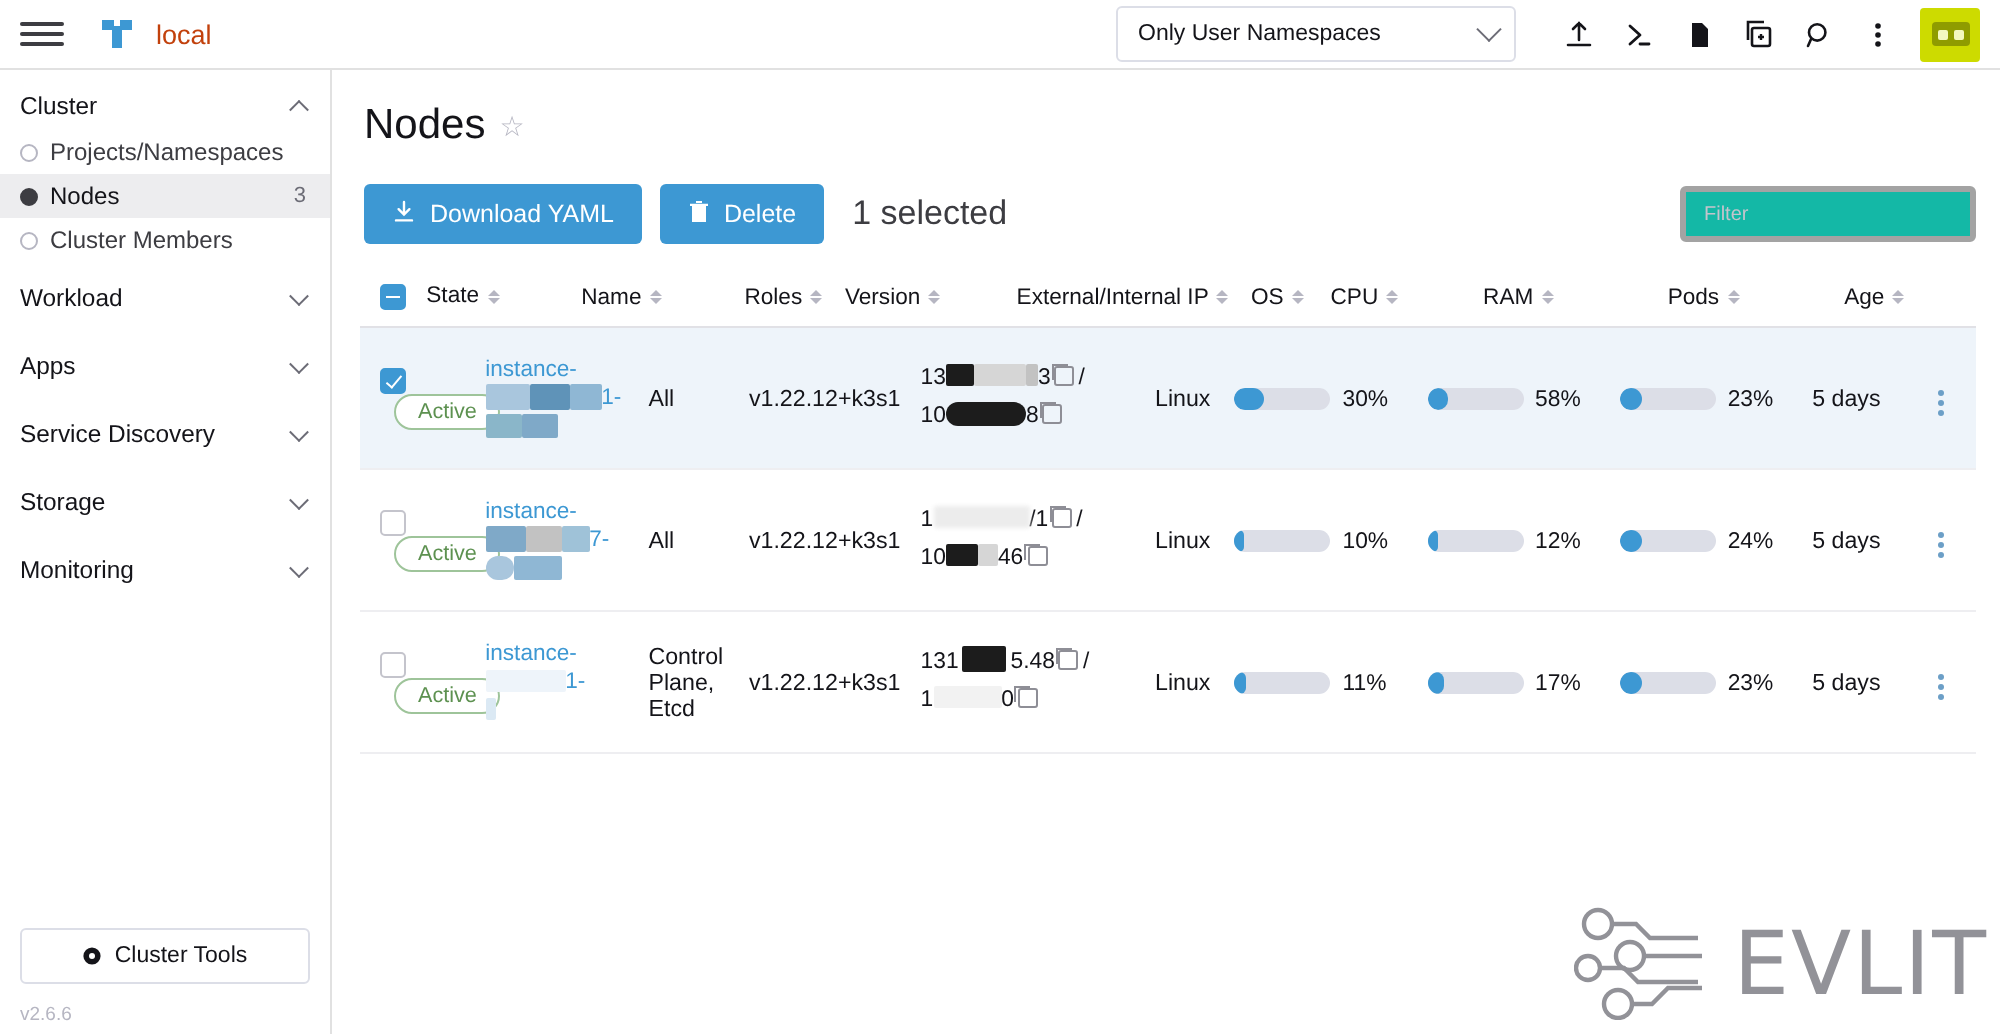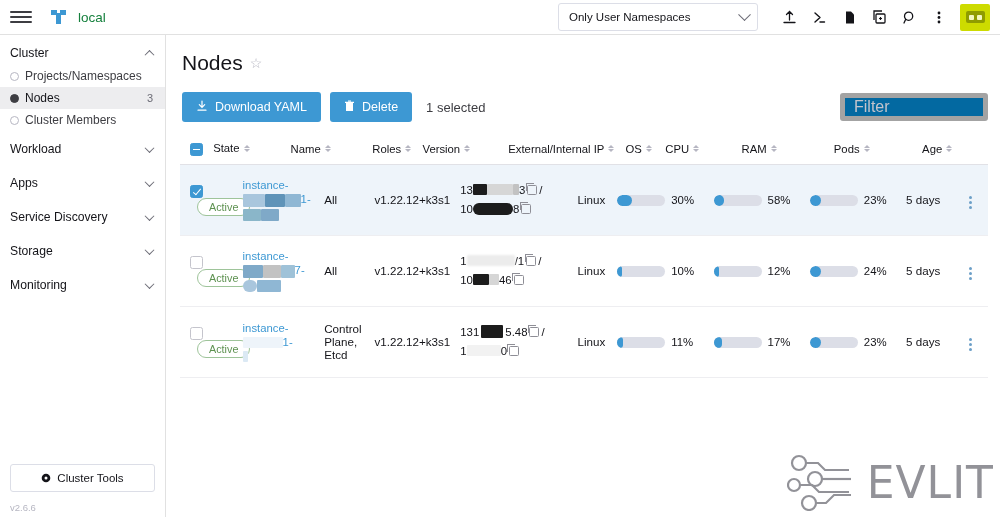--- a/index.html
+++ b/index.html
@@ -19,21 +19,21 @@
     display: flex; align-items: center;
     border-bottom: 1px solid #e1e1e1;
     background: #fff;
     padding: 0 4px 0 10px;
   }
   .hamburger { width: 22px; height: 22px; display: flex; flex-direction: column;
     justify-content: center; gap: 3px; cursor: pointer; margin-right: 16px; }
   .hamburger i { display: block; height: 2px; background: #3d3d42; border-radius: 1px; }
   .cluster-badge { display: flex; align-items: center; gap: 9px; }
   .k8s-logo { width: 21px; height: 20px; position: relative; }
-  .cluster-name { font-size: 13.5px; color: #15803d; }
+  .cluster-name { font-size: 13.5px; color: #c2410c; }
 
   .topbar-spacer { flex: 1; }
 
   .ns-select {
     width: 200px; height: 28px;
     border: 1px solid #dcdee7; border-radius: 3px;
     background: #fff; display: flex; align-items: center;
     padding: 0 8px 0 10px; font-size: 11.5px; color: #141419;
     cursor: pointer; margin-right: 16px;
   }
@@ -95,25 +95,25 @@
   .page-title { font-size: 21px; font-weight: normal; color: #141419; }
   .star { color: #b6b6c2; font-size: 14px; cursor: pointer; line-height: 1; }
 
   .actions { display: flex; align-items: center; margin-top: 17px; padding-left: 2px; }
   .btn {
     height: 30px; border-radius: 3px; border: none; color: #fff; background: #3d98d3;
     font-size: 12.5px; display: inline-flex; align-items: center; gap: 7px;
     padding: 0 14px; cursor: pointer; font-family: inherit;
   }
   .btn + .btn { margin-left: 9px; }
-  .selected-note { font-size: 13px; color: #3d3d42; margin-left: 14px; }
+  .selected-note { font-size: 17px; color: #3d3d42; margin-left: 14px; }
   .actions-spacer { flex: 1; }
   .filter-box {
-    width: 148px; height: 28px; border: 5px solid #a3a3a3; border-radius: 3px;
-    background: #0369a1; font-size: 16px; color: #141419; padding: 0 9px;
+    width: 148px; height: 28px; border: 3px solid #a3a3a3; border-radius: 3px;
+    background: #14b8a6; font-size: 10px; color: #141419; padding: 0 9px;
     font-family: inherit; outline: none;
   }
   .filter-box::placeholder { color: #c4c4cc; }
 
   
   .table-wrap { margin-top: 13px; }
   table.nodes { width: 100%; border-collapse: collapse; table-layout: fixed; }
   table.nodes thead th {
     font-size: 11.3px; font-weight: normal; color: #141419;
     text-align: left; padding: 7px 4px 8px 4px; border-bottom: 1px solid #e1e1e6;

